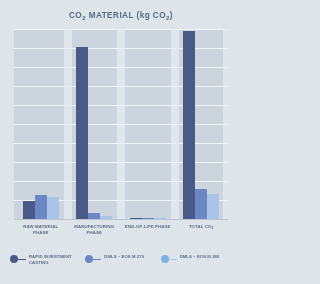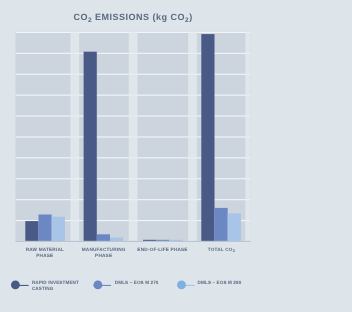--- a/index.html
+++ b/index.html
@@ -177,21 +177,21 @@
     color: #5b6b80;
     max-width: 54px;
   }
 </style>
 </head>
 <body>
 
 <div id="chart-card">
 
   <div id="chart-title">
-    <span>CO</span><span class="sub">2</span><span> EMISSIONS (kg CO</span><span class="sub">2</span><span>)</span>
+    <span>CO</span><span class="sub">2</span><span> MATERIAL (kg CO</span><span class="sub">2</span><span>)</span>
   </div>
 
   <div id="plot-area">
     <div id="gridlines-layer">
         <div class="gridline" style="top: 0px;"></div>
         <div class="gridline" style="top: 19px;"></div>
         <div class="gridline" style="top: 38px;"></div>
         <div class="gridline" style="top: 57px;"></div>
         <div class="gridline" style="top: 76px;"></div>
         <div class="gridline" style="top: 95px;"></div>

